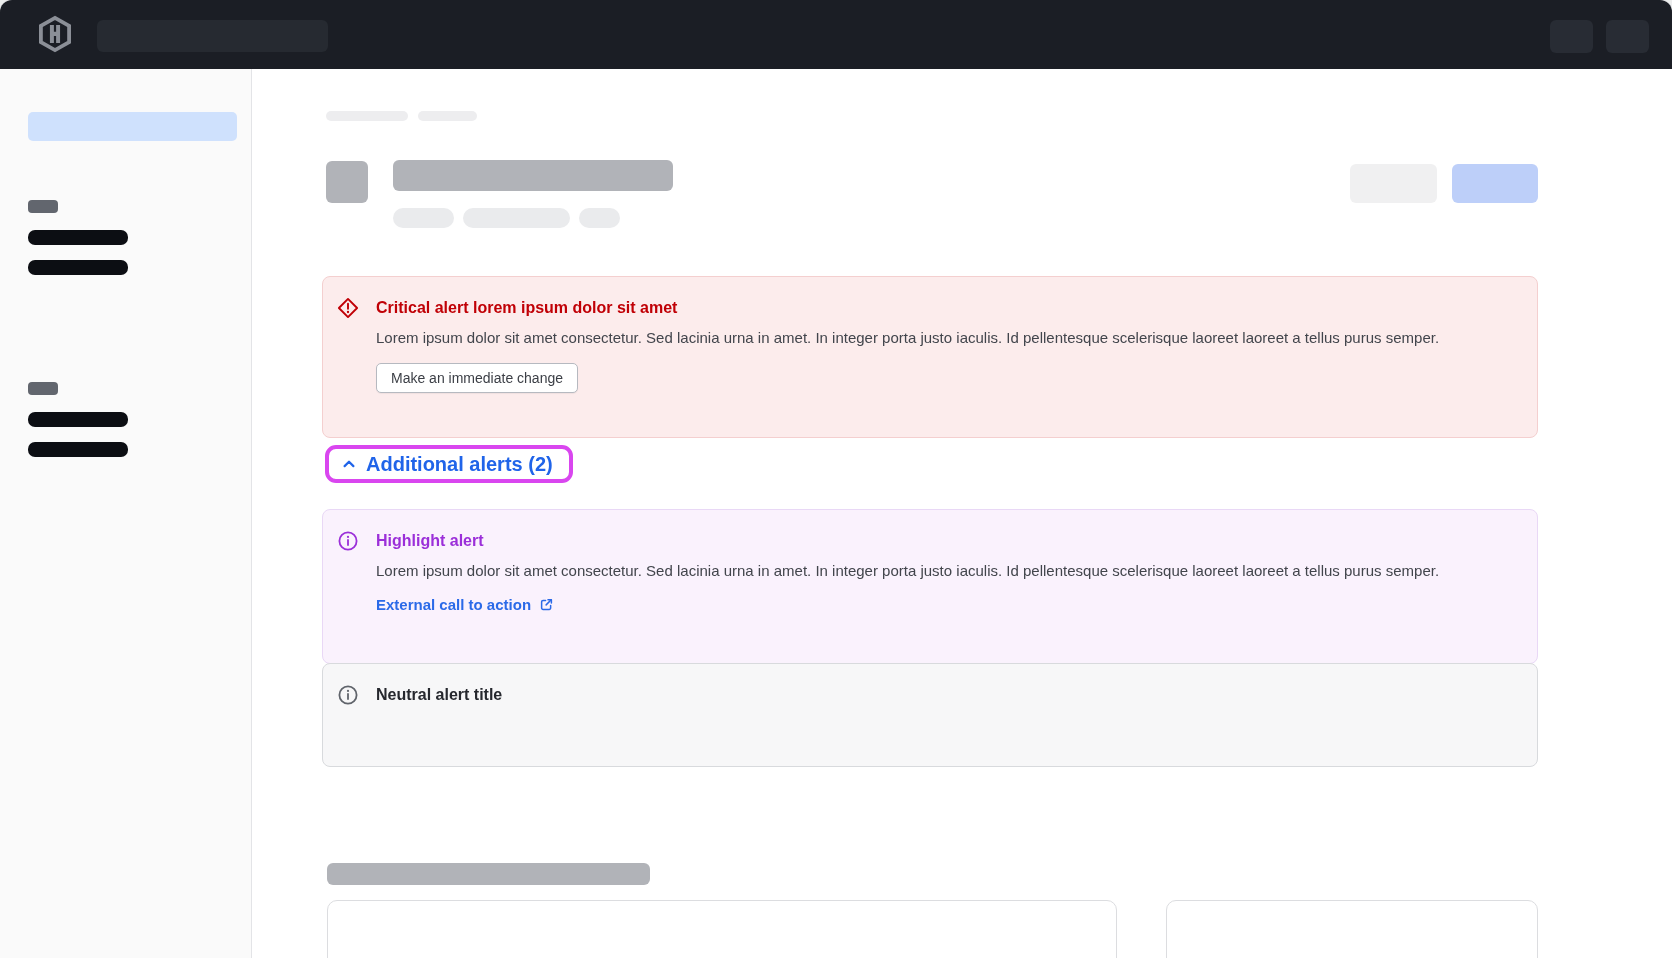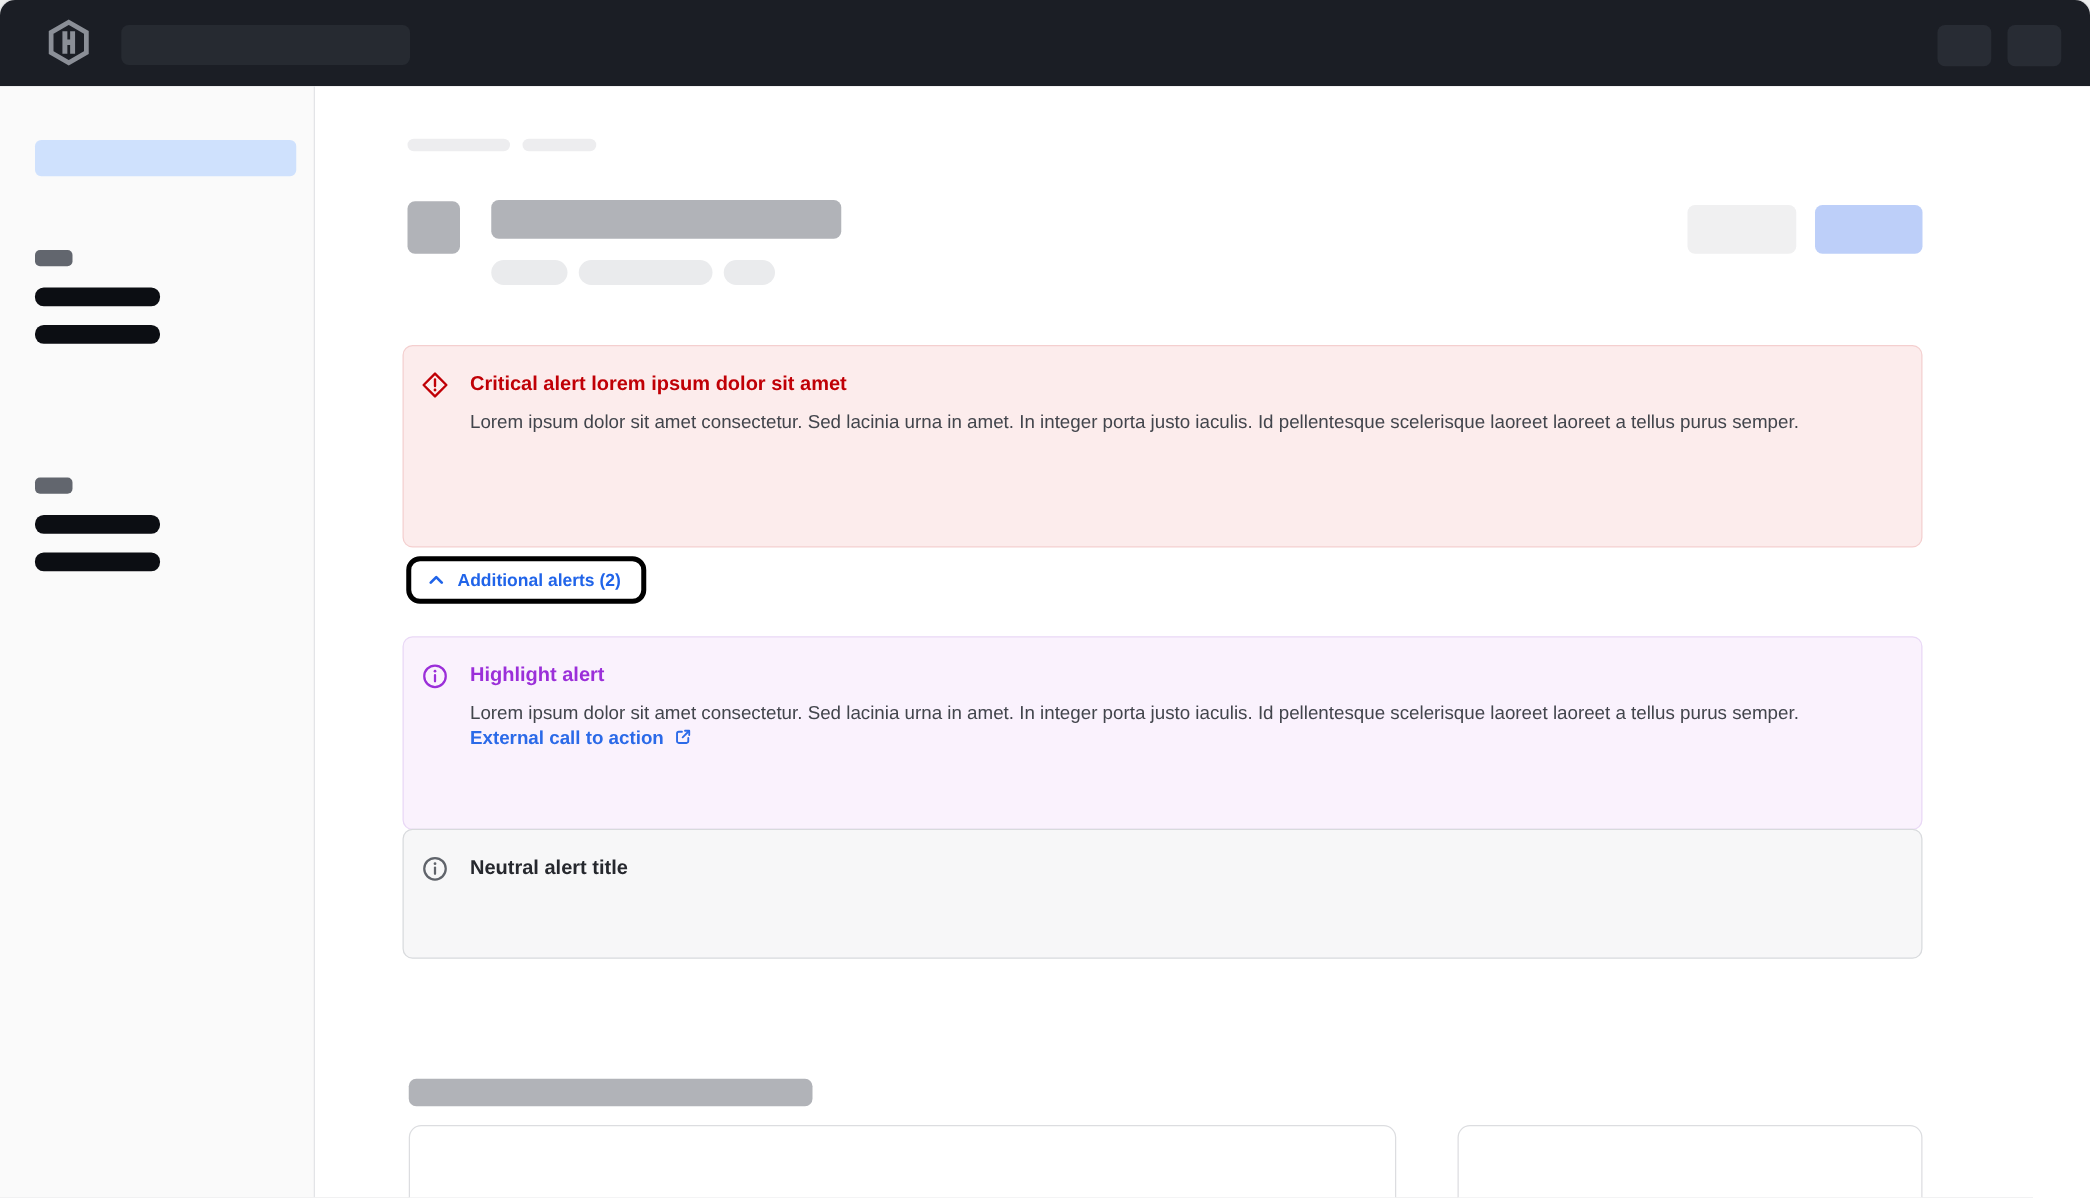--- a/index.html
+++ b/index.html
@@ -43,27 +43,27 @@
   .alert.critical{ top:207px; height:162px; background:#fcecec; border-color:#f4cfcf; }
   .alert.critical .atitle{ color:#c00006; }
   .alert.highlight{ top:440px; height:155px; background:#faf2fd; border-color:#e9d8f6; }
   .alert.highlight .atitle{ color:#9b2fd9; }
   .alert.neutral{ top:594px; height:104px; background:#f7f7f8; border-color:#d8dadd; }
   .alert.neutral .atitle{ color:#26282e; }
   .btn{ display:inline-flex; align-items:center; height:30px; padding:0 14px; background:#fff;
     border:1px solid #b6b9c0; border-radius:5px; font-size:14px; font-weight:500; color:#3b3e45;
     box-shadow:0 1px 1px rgba(0,0,0,.05); cursor:pointer; font-family:inherit; }
   .alert-actions{ margin-top:14px; display:flex; align-items:center; gap:22px; }
-  .ext-link{ display:inline-flex; gap:8px; font-size:15px; font-weight:700; color:#2b6ae8; cursor:pointer; }
+  .ext-link{ display:inline-flex; align-items:center; gap:8px; margin-top:14px; font-size:15px; font-weight:700; color:#2b6ae8; cursor:pointer; }
   .plain-link{ display:inline-flex; align-items:center; gap:7px; font-size:15px; font-weight:500; color:#26282e; cursor:pointer; }
   .plain-link .plus{ font-size:17px; font-weight:400; color:#26282e; line-height:1; }
   
   .alerts-toggle{ position:absolute; left:73px; top:376px; height:38px; display:inline-flex; align-items:center; gap:9px;
-    padding:0 16px 0 12px; background:#fff; border:4px solid #000000; border-radius:11px;
-    box-shadow:inset 0 0 0 3px #fff; font-size:14px; font-weight:700; color:#2064e9; cursor:pointer; }
+    padding:0 16px 0 12px; background:#fff; border:4px solid #d946ef; border-radius:11px;
+    box-shadow:inset 0 0 0 3px #fff; font-size:20px; font-weight:700; color:#2064e9; cursor:pointer; }
   
   .section-skel{ position:absolute; left:75px; top:794px; width:323px; height:22px; background:#b1b3b8; border-radius:6px; }
   .card{ position:absolute; top:831px; background:#fff; border:1px solid #dcdde0; border-radius:10px; height:160px; }
   .card.left{ left:75px; width:790px; }
   .card.right{ left:914px; width:372px; }
 </style>
 </head>
 <body>
 
 <div class="window">
@@ -112,20 +112,23 @@
       <span class="aicon">
         <svg viewBox="0 0 22 22" width="22" height="22">
           <path d="M11 1.9 L20.1 11 L11 20.1 L1.9 11 Z" fill="none" stroke="#c00006" stroke-width="1.9" stroke-linejoin="round"></path>
           <line x1="11" y1="6.6" x2="11" y2="11.8" stroke="#c00006" stroke-width="1.9" stroke-linecap="round"></line>
           <circle cx="11" cy="15" r="1.15" fill="#c00006"></circle>
         </svg>
       </span>
       <div>
         <div class="atitle">Critical alert lorem ipsum dolor sit amet</div>
         <div class="abody">Lorem ipsum dolor sit amet consectetur. Sed lacinia urna in amet. In integer porta justo iaculis. Id pellentesque scelerisque laoreet laoreet a tellus purus semper.</div>
+        <div class="alert-actions">
+          <button class="btn">Make an immediate change</button>
+        </div>
       </div>
     </section>
 
     <button class="alerts-toggle">
       <span style="display:inline-flex">
         <svg viewBox="0 0 16 16" width="16" height="16">
           <polyline points="3.6,10.1 8,5.7 12.4,10.1" fill="none" stroke="#2064e9" stroke-width="2.2" stroke-linecap="round" stroke-linejoin="round"></polyline>
         </svg>
       </span>
       <span>Additional alerts (2)</span>

